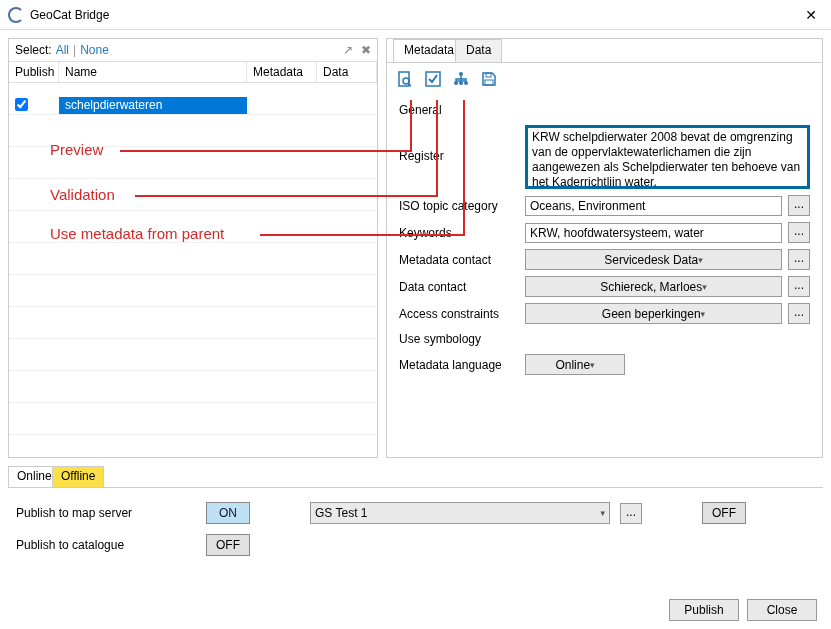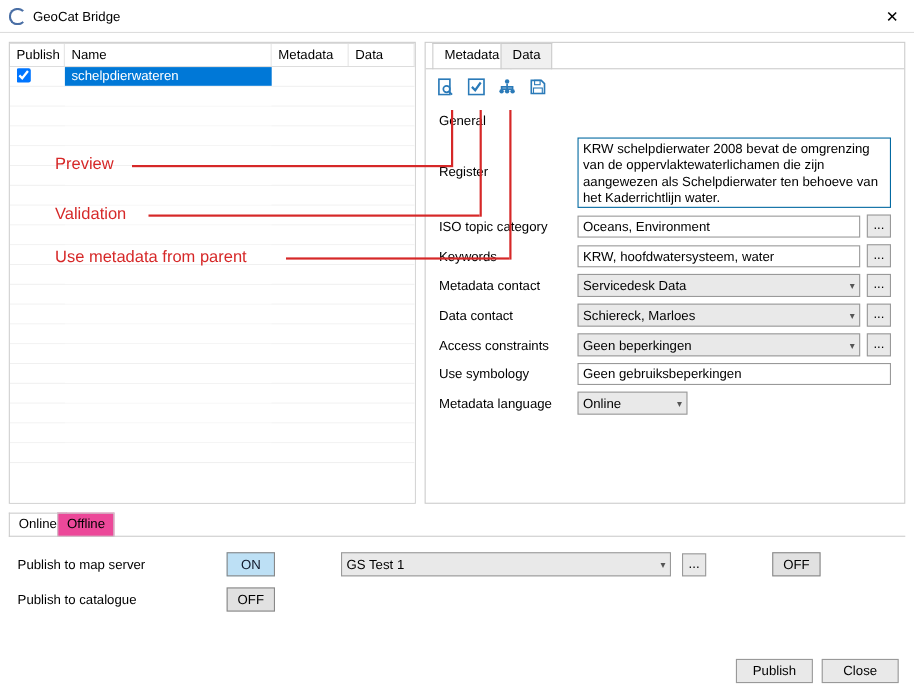--- a/index.html
+++ b/index.html
@@ -15,44 +15,44 @@
   .select-row .sep { color: #999; }
   .link { color: #2a7ab8; cursor: pointer; }
   .select-row .icons { margin-left: auto; display: flex; gap: 8px; color: #888; font-size: 14px; }
   .table-head { display: flex; border-top: 1px solid #ddd; border-bottom: 1px solid #ddd; }
   .table-head > div { padding: 3px 6px; border-right: 1px solid #e5e5e5; }
   .col-publish { width: 50px; }
   .col-name { flex: 1; overflow: hidden; }
   .col-meta { width: 70px; }
   .col-data { width: 60px; }
   .table-body { flex: 1; overflow: auto; background: #fff; }
-  .row { display: flex; height: 18px; border-bottom: 1px solid #f0f0f0; }
+  .row { display: flex; height: 18px; border-bottom: 1px solid #f0f0f0; margin-top: 14px; }
   .row > div { padding: 1px 6px; }
   .row .col-name { background: #0078d7; color: #fff; }
   .row input[type=checkbox] { margin: 0; }
   .right-panel { flex: 1; border: 1px solid #ccc; position: relative; }
   .tabstrip { position: relative; height: 24px; }
   .tab { position: absolute; top: 0; height: 24px; padding: 3px 10px; border: 1px solid #ccc; border-bottom: none; background: #f0f0f0; cursor: pointer; }
   .tab.active { background: #fff; }
   .tab-line { position: absolute; left: 0; right: 0; top: 23px; border-top: 1px solid #ccc; }
   .toolbar { display: flex; gap: 12px; padding: 8px 10px; align-items: center; position: relative; }
   .tool-icon { width: 16px; height: 16px; font-size: 15px; color: #2a7ab8; cursor: pointer; text-align: center; line-height: 16px; }
   .form-area { padding: 6px 12px; position: relative; }
   .form-row { display: flex; align-items: center; margin-bottom: 6px; gap: 6px; }
   .form-row.tall { align-items: flex-start; }
   .form-label { width: 120px; padding: 2px 0; }
   .form-input { flex: 1; border: 1px solid #999; padding: 2px 4px; height: 20px; background: #fff; }
-  .form-textarea { flex: 1; border: 1px solid #0369a1; padding: 2px 4px; height: 64px; background: #fff; overflow: hidden; line-height: 1.25; }
-  .form-select { flex: 1; border: 1px solid #999; padding: 2px 4px; height: 21px; background: #e9e9e9; display: flex; justify-content: space-between; align-items: center; }
+  .form-textarea { flex: 1; border: 3px solid #0369a1; padding: 2px 4px; height: 64px; background: #fff; overflow: hidden; line-height: 1.25; }
+  .form-select { flex: 1; border: 1px solid #999; padding: 2px 4px; height: 21px; background: #e9e9e9; display: flex; justify-content: center; align-items: center; }
   .form-select.small { width: 100px; flex: 0 0 100px; }
   .btn-ell { width: 22px; height: 21px; border: 1px solid #999; background: #e9e9e9; text-align: center; line-height: 17px; cursor: pointer; }
   .chev { font-size: 9px; color: #555; }
 
   .bottom-tabs { margin-top: 8px; position: relative; height: 24px; }
-  .btab { position: absolute; top: 0; height: 22px; padding: 2px 8px; border: 1px solid #ccc; border-bottom: none; background: #ec4899; cursor: pointer; }
+  .btab { position: absolute; top: 0; height: 22px; padding: 2px 8px; border: 1px solid #ccc; border-bottom: none; background: #fde047; cursor: pointer; }
   .btab.active { background: #fff; }
   .bottom-line { border-top: 1px solid #ccc; position: absolute; top: 21px; left: 0; right: 0; }
   .bottom-panel { padding: 12px 8px; }
   .brow { display: flex; align-items: center; gap: 10px; margin-bottom: 10px; }
   .brow .blabel { width: 180px; }
   .toggle { width: 44px; height: 22px; border: 1px solid #888; text-align: center; line-height: 20px; background: #e1e1e1; cursor: pointer; }
   .toggle.on { background: #bde0f5; color: #0f172a; }
   .combo { width: 300px; height: 22px; border: 1px solid #999; background: #e9e9e9; display: flex; align-items: center; justify-content: space-between; padding: 0 4px; text-align: right; }
 
   .footer { position: absolute; bottom: 8px; right: 14px; display: flex; gap: 8px; }
@@ -68,20 +68,30 @@
 <div class="titlebar">
   <div class="logo"></div>
   <div class="title">GeoCat Bridge</div>
   <div class="close">✕</div>
 </div>
 
 <div class="main-wrap">
   <div class="top-row">
 
     <div class="left-panel">
+      <div class="select-row">
+        <span>Select:</span>
+        <span class="link">All</span>
+        <span class="sep">|</span>
+        <span class="link">None</span>
+        <div class="icons">
+          <span>↗</span>
+          <span>✖</span>
+        </div>
+      </div>
       <div class="table-head">
         <div class="col-publish">Publish</div>
         <div class="col-name">Name</div>
         <div class="col-meta">Metadata</div>
         <div class="col-data">Data</div>
       </div>
       <div class="table-body">
         <div class="row">
           <div class="col-publish"><input type="checkbox" checked="" style=""></div>
           <div class="col-name">schelpdierwateren</div>
@@ -275,21 +285,20 @@
         <div class="form-row">
           <div class="form-label">Access constraints</div>
           <div class="form-select">
               <span>Geen beperkingen</span>
               <span class="chev">▾</span>
             </div>
           <div class="btn-ell">...</div>
         </div>
         <div class="form-row">
           <div class="form-label">Use symbology</div>
-          <div class="form-input">Geen gebruiksbeperkingen</div>
         </div>
         <div class="form-row">
           <div class="form-label">Metadata language</div>
           <div class="form-select small">
               <span>Online</span>
               <span class="chev">▾</span>
             </div>
         </div>
       </div>
     </div>

